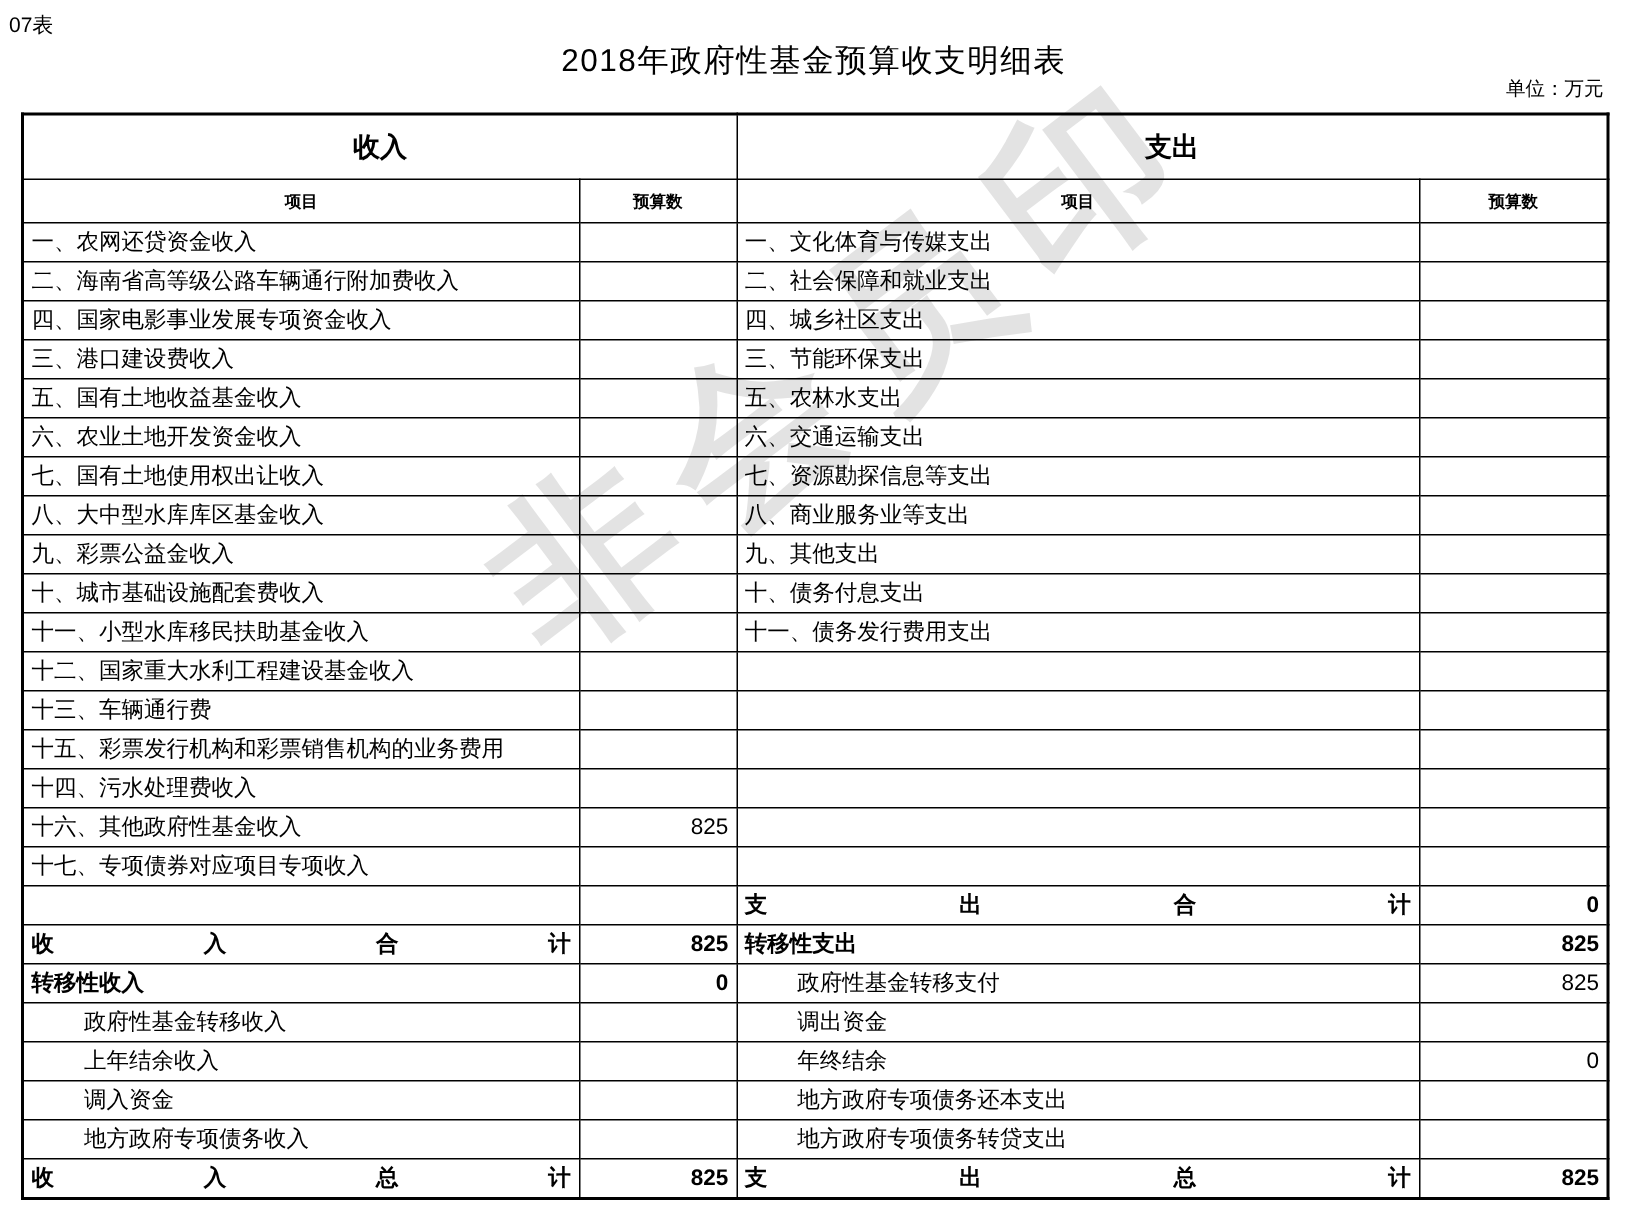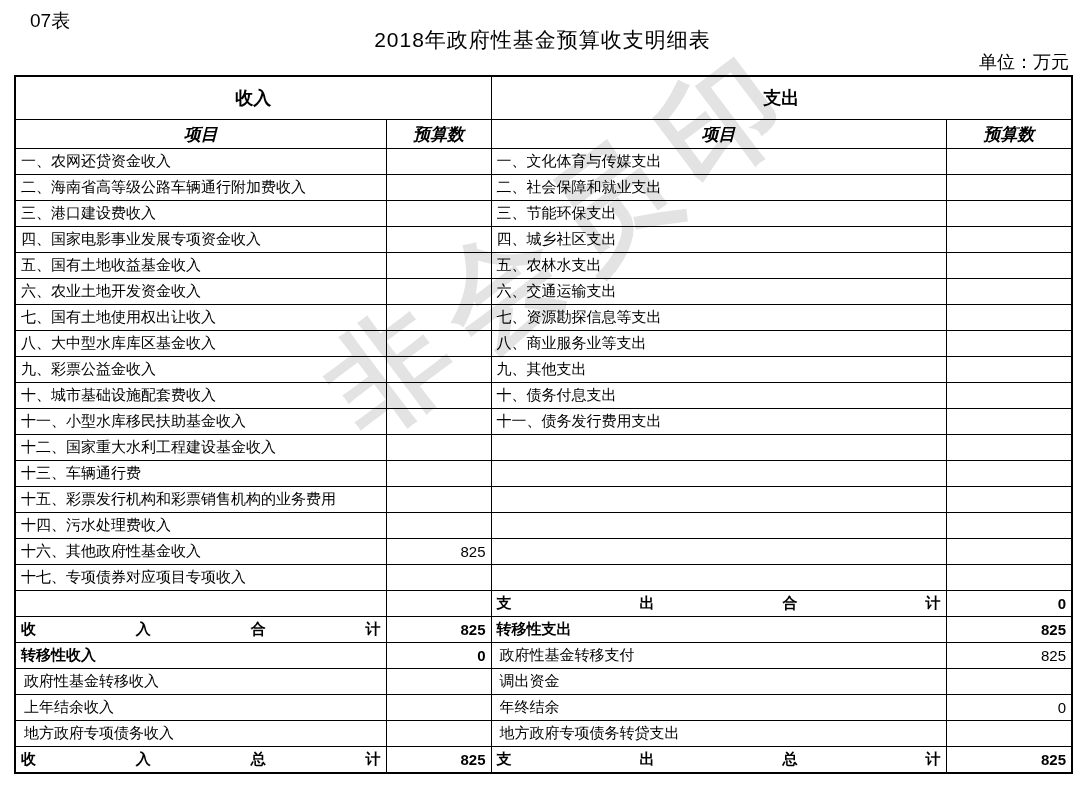--- a/index.html
+++ b/index.html
@@ -1,44 +1,44 @@
 <!DOCTYPE html>
 <html><head>
 <meta charset="utf-8">
 <style>
   html,body { margin:0; padding:0; }
   body {
     width:1085px; height:807px; background:#ffffff; position:relative;
     font-family:"Liberation Sans","DejaVu Sans",sans-serif; color:#000;
     overflow:hidden;
   }
-  .form-number { position:absolute; left:30px; top:8px; font-size:19px; }
+  .form-number { position:absolute; left:6px; top:8px; font-size:14px; }
   .page-title { position:absolute; left:0; top:26px; width:100%; text-align:center;
     font-size:21px; font-weight:normal; letter-spacing:1px; }
-  .unit-label { position:absolute; right:16px; top:50px; font-size:18px; }
+  .unit-label { position:absolute; right:16px; top:50px; font-size:13px; }
   .watermark {
     position:absolute; left:288px; top:162px; z-index:0;
     font-size:118px; letter-spacing:20px; white-space:nowrap;
     color:rgba(60,60,60,0.14); font-weight:bold;
     transform:rotate(-37deg); transform-origin:center center;
     pointer-events:none; user-select:none;
   }
   table.budget {
     position:absolute; left:14px; top:75px; z-index:1;
     border-collapse:collapse; table-layout:fixed; width:1057px;
     background:transparent;
   }
   table.budget th, table.budget td { border:1px solid #000; overflow:hidden; white-space:nowrap; }
   table.budget { border:2px solid #000; }
   th.h1 { height:40px; font-size:18px; font-weight:bold; text-align:center; }
-  th.h2 { height:26px; font-size:17px; font-weight:bold; text-align:center;font-style:italic; }
+  th.h2 { height:26px; font-size:11px; font-weight:bold; text-align:center; }
   td { height:25px; font-size:15px; vertical-align:middle; }
   td.item { text-align:left; padding:0 5px; }
   td.val  { text-align:right; padding:0 5px; }
-  td.s-sub { padding-left:8px; }
+  td.s-sub { padding-left:40px; }
   td.s-total, td.s-section { font-weight:bold; }
   .spread { display:flex; justify-content:space-between; width:100%; }
 </style>
 </head>
 <body>
 
 <div class="form-number">07表</div>
 <div class="page-title">2018年政府性基金预算收支明细表</div>
 <div class="unit-label">单位：万元</div>
 <div class="watermark">非会员印</div>
@@ -69,29 +69,29 @@
         <td class="item s-item">一、文化体育与传媒支出</td>
         <td class="val s-item"></td>
       </tr>
       <tr>
         <td class="item s-item">二、海南省高等级公路车辆通行附加费收入</td>
         <td class="val s-item"></td>
         <td class="item s-item">二、社会保障和就业支出</td>
         <td class="val s-item"></td>
       </tr>
       <tr>
+        <td class="item s-item">四、国家电影事业发展专项资金收入</td>
+        <td class="val s-item"></td>
+        <td class="item s-item">四、城乡社区支出</td>
+        <td class="val s-item"></td>
+      </tr>
+      <tr>
         <td class="item s-item">三、港口建设费收入</td>
         <td class="val s-item"></td>
         <td class="item s-item">三、节能环保支出</td>
-        <td class="val s-item"></td>
-      </tr>
-      <tr>
-        <td class="item s-item">四、国家电影事业发展专项资金收入</td>
-        <td class="val s-item"></td>
-        <td class="item s-item">四、城乡社区支出</td>
         <td class="val s-item"></td>
       </tr>
       <tr>
         <td class="item s-item">五、国有土地收益基金收入</td>
         <td class="val s-item"></td>
         <td class="item s-item">五、农林水支出</td>
         <td class="val s-item"></td>
       </tr>
       <tr>
         <td class="item s-item">六、农业土地开发资金收入</td>
@@ -203,20 +203,26 @@
         <td class="item s-sub">调出资金</td>
         <td class="val s-sub"></td>
       </tr>
       <tr>
         <td class="item s-sub">上年结余收入</td>
         <td class="val s-sub"></td>
         <td class="item s-sub">年终结余</td>
         <td class="val s-sub">0</td>
       </tr>
       <tr>
+        <td class="item s-sub">调入资金</td>
+        <td class="val s-sub"></td>
+        <td class="item s-sub">地方政府专项债务还本支出</td>
+        <td class="val s-sub"></td>
+      </tr>
+      <tr>
         <td class="item s-sub">地方政府专项债务收入</td>
         <td class="val s-sub"></td>
         <td class="item s-sub">地方政府专项债务转贷支出</td>
         <td class="val s-sub"></td>
       </tr>
       <tr>
         <td class="item s-total">
           <span class="spread">
             <span>收</span>
             <span>入</span>

